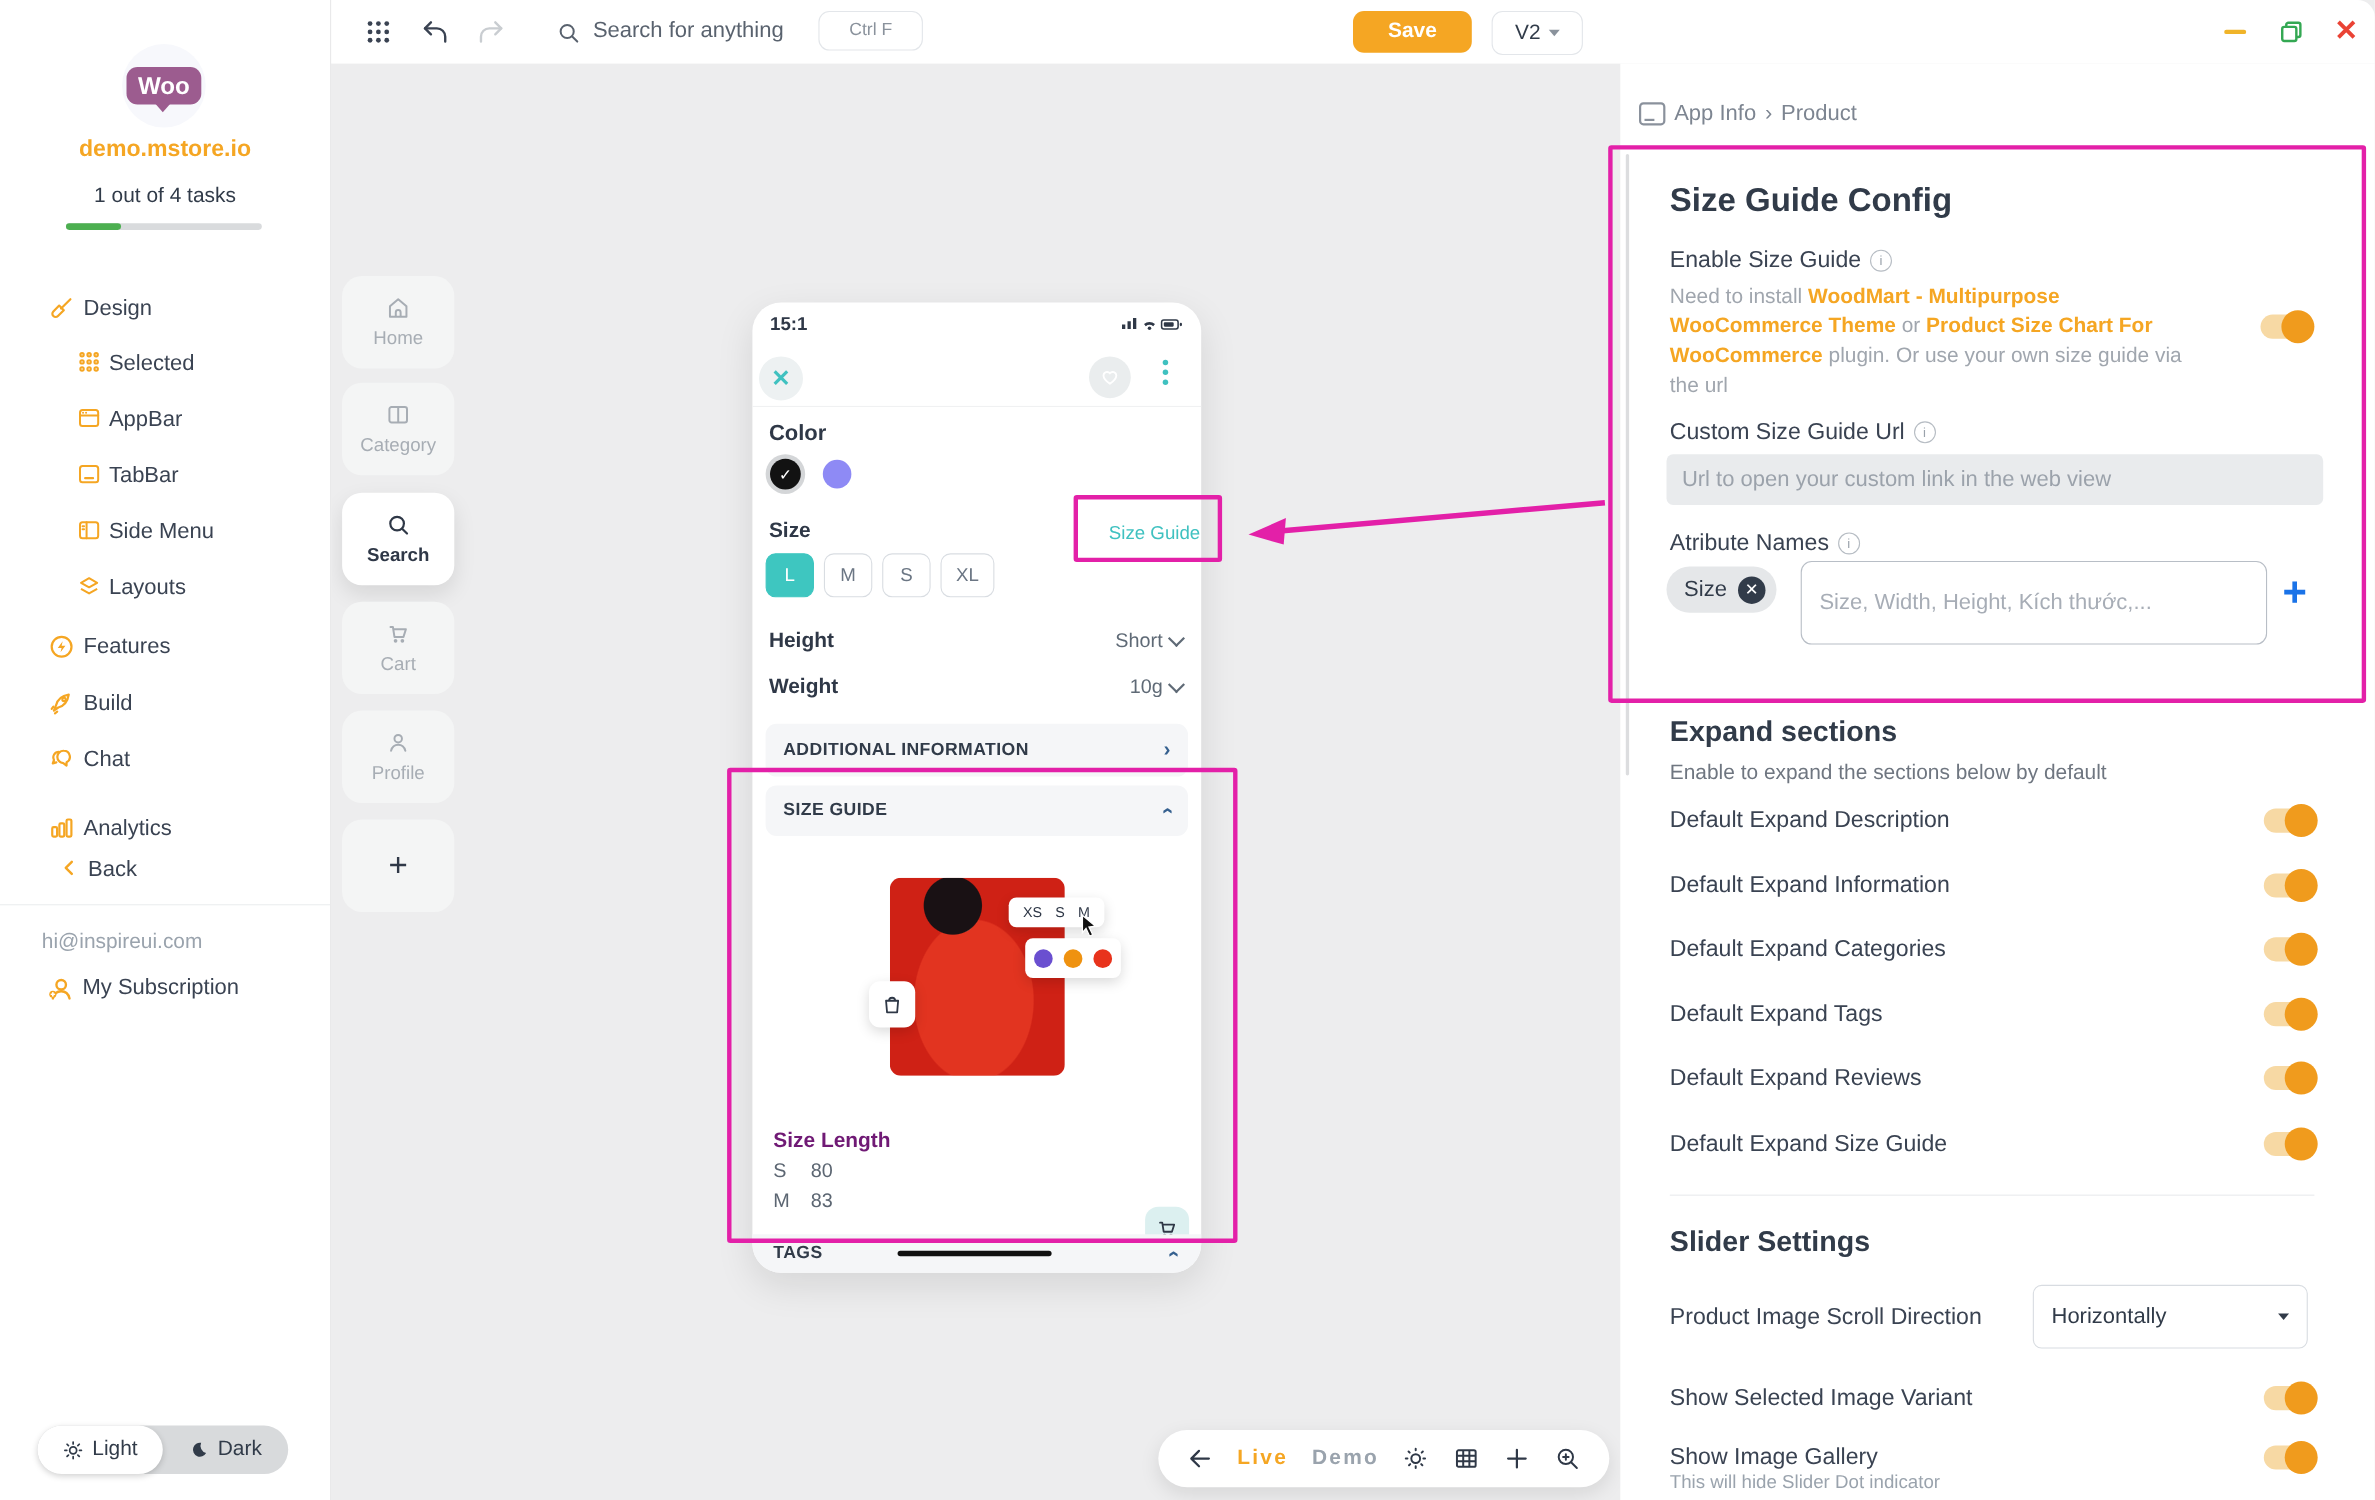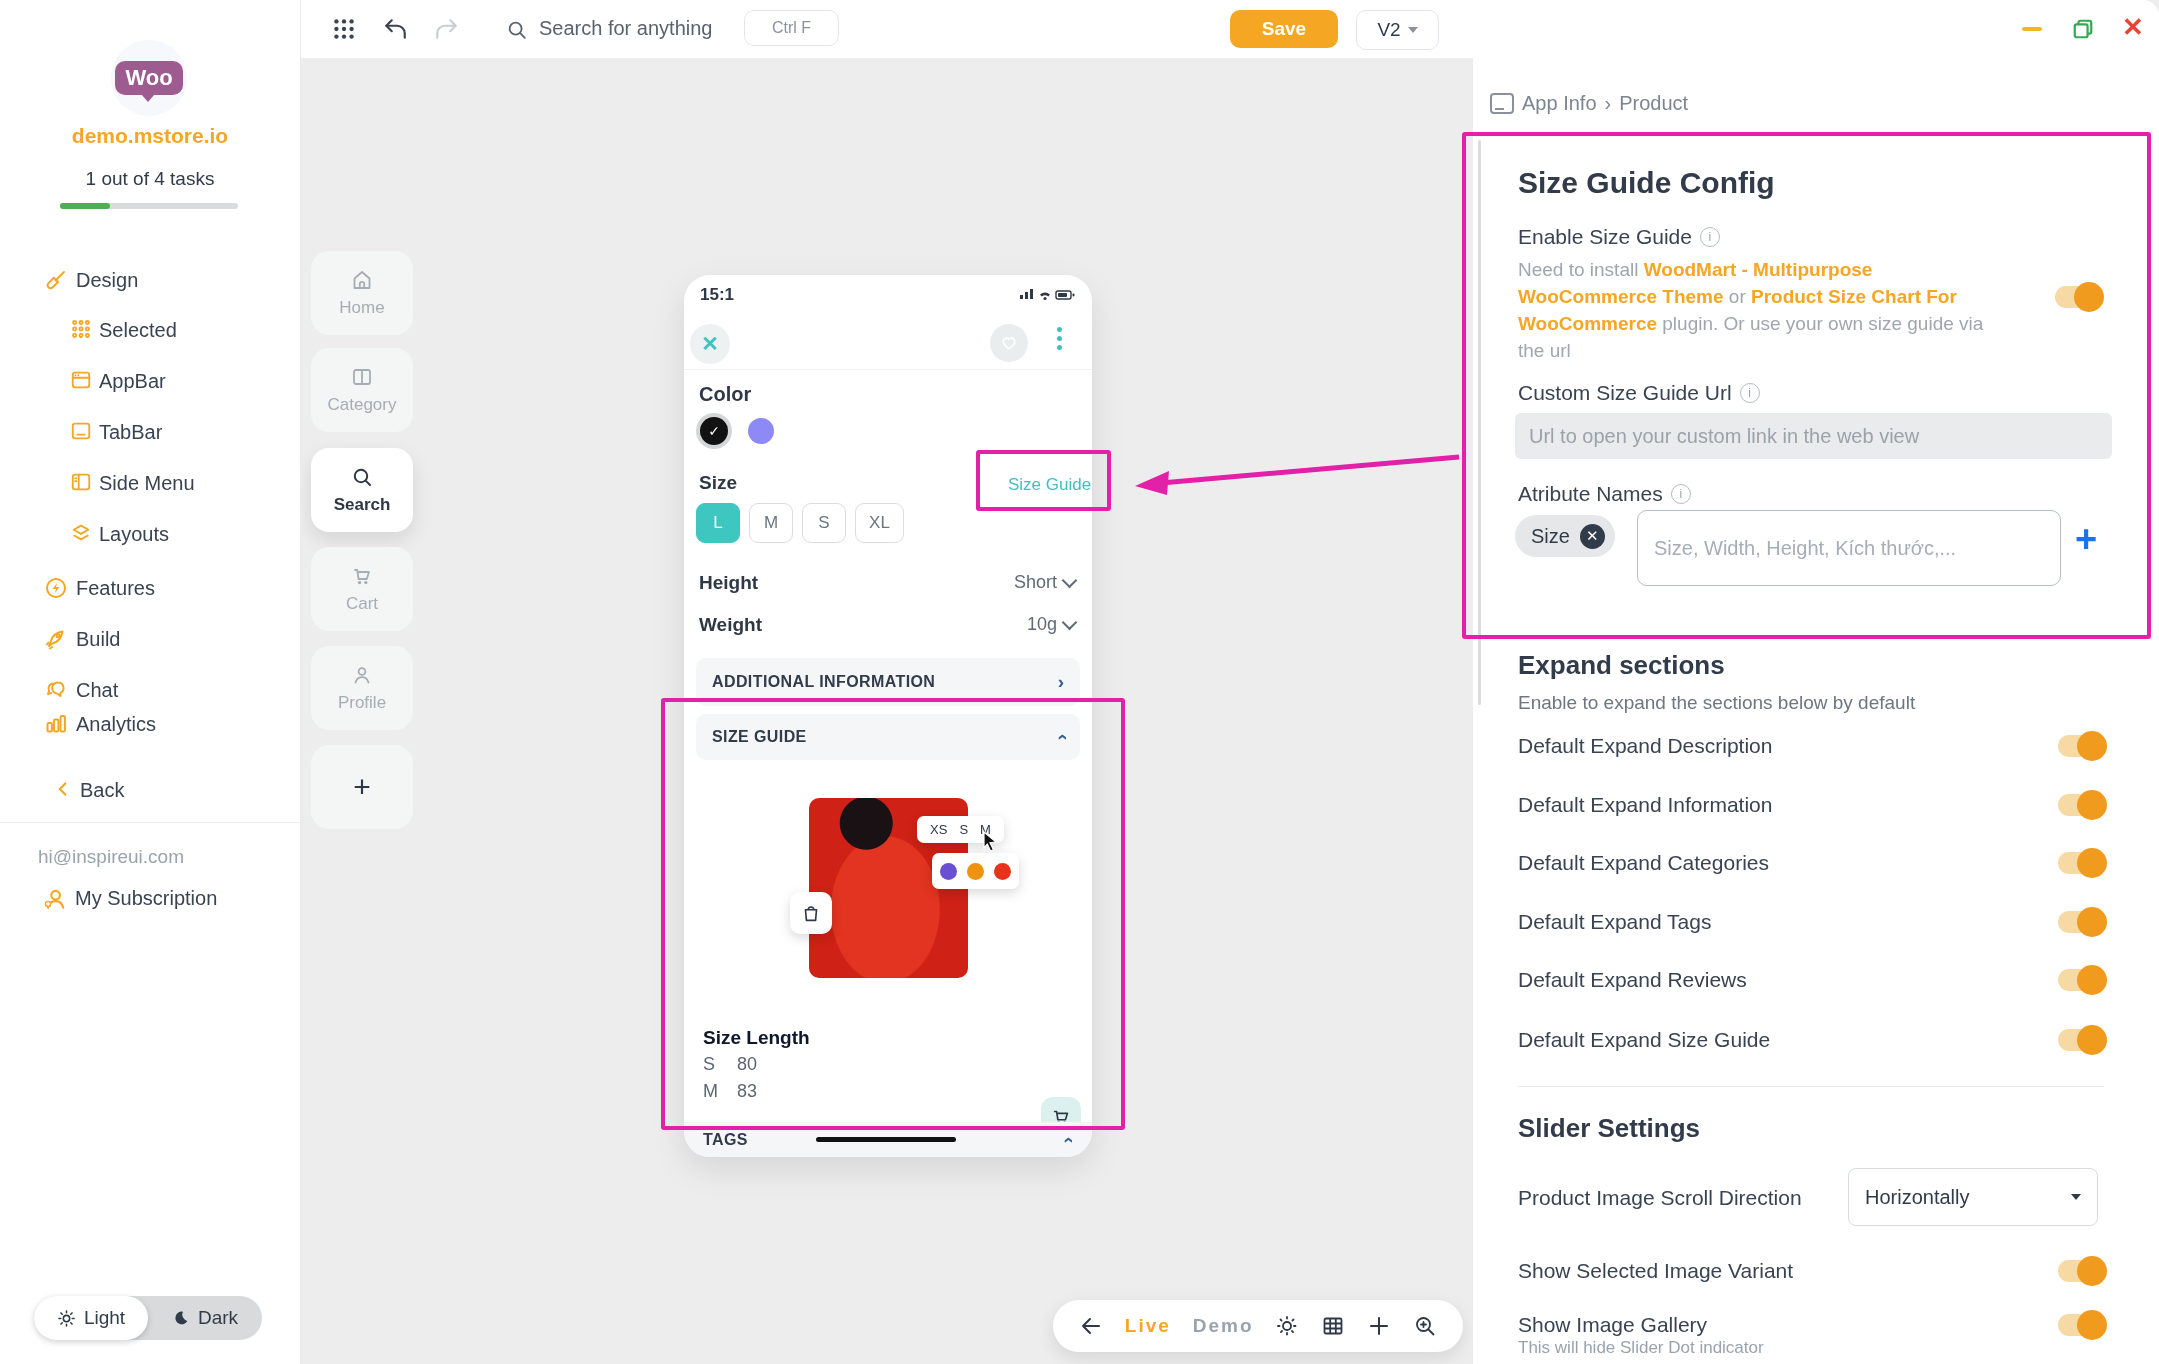--- a/index.html
+++ b/index.html
@@ -80,21 +80,21 @@
     radial-gradient(circle at 36% 14%, #191114 0 26px, rgba(0,0,0,0) 27px),
     radial-gradient(circle at 42% 22%, #a06a55 0 9px, rgba(0,0,0,0) 10px),
     radial-gradient(ellipse at 48% 62%, #e23420 0 46%, rgba(0,0,0,0) 47%),
     #cf2115;}
   .mini-pill{position:absolute;background:#fff;border-radius:7px;box-shadow:0 4px 12px rgba(0,0,0,.15);
              display:flex;align-items:center;justify-content:center;}
   .xs-pill{left:233px;top:541px;width:87px;height:27px;gap:12px;font-size:13px;color:#2f3847;}
   .dot-pill{left:248px;top:578px;width:87px;height:36px;gap:10px;}
   .dot{width:17px;height:17px;border-radius:50%;}
   .bag-btn{left:106px;top:617px;width:42px;height:42px;border-radius:10px;}
-  .sl-title{position:absolute;left:19px;top:752px;font-size:19px;font-weight:bold;color:#0f172a;}
+  .sl-title{position:absolute;left:19px;top:752px;font-size:19px;font-weight:bold;color:#701a75;}
   .sl-row{position:absolute;left:19px;font-size:18px;color:#5c6672;}
   .sl-val{position:absolute;left:53px;font-size:18px;color:#5c6672;}
   .cart-fab{position:absolute;left:357px;top:822px;width:40px;height:40px;border-radius:12px;background:#dcf0f0;
             display:flex;align-items:center;justify-content:center;}
   .tags-bar{position:absolute;left:0;top:847px;width:408px;height:35px;background:#f5f6f8;
             border-radius:0 0 26px 26px;display:flex;align-items:center;}
   .home-indicator{position:absolute;left:132px;top:15px;width:140px;height:5px;border-radius:3px;background:#111;}
   .cursor-ptr{position:absolute;left:296px;top:556px;}
 
   
@@ -270,21 +270,21 @@
           </svg></span>
       <span class="mi-label">Features</span>
     </div>
     <div class="menu-item" style="top:670px;">
       <span class="mi-icon"><svg width="24" height="24" viewBox="0 0 24 24" fill="none" stroke="#F5A623" stroke-width="2" stroke-linecap="round" stroke-linejoin="round">
             <path d="M9.5 5.5a5 5 0 0 0-4.4 7.4L4 16l3.2-.9"></path>
             <path d="M14 4.5a5.5 5.5 0 0 1 2.5 10.4V18l-3-2.3a5.5 5.5 0 0 1 .5-11.2z"></path>
           </svg></span>
       <span class="mi-label">Chat</span>
     </div>
-    <div class="menu-item" style="top:704px;padding-left:30px;">
+    <div class="menu-item" style="top:733px;padding-left:30px;">
       <span class="mi-icon"><svg width="24" height="24" viewBox="0 0 24 24" fill="none" stroke="#F5A623" stroke-width="2">
             <rect x="3.5" y="11" width="4.4" height="8.5" rx="1.2"></rect>
             <rect x="10" y="7.5" width="4.4" height="12" rx="1.2"></rect>
             <rect x="16.5" y="4" width="4.4" height="15.5" rx="1.2"></rect>
           </svg></span>
       <span class="mi-label">Analytics</span>
     </div>
     <div class="menu-item" style="top:770px;">
       <span class="mi-icon" style="left:52px;"><svg width="22" height="22" viewBox="0 0 24 24" fill="none" stroke="#F5A623" stroke-width="2.4" stroke-linecap="round" stroke-linejoin="round">
             <path d="M14.5 6 8.5 12l6 6"></path>

